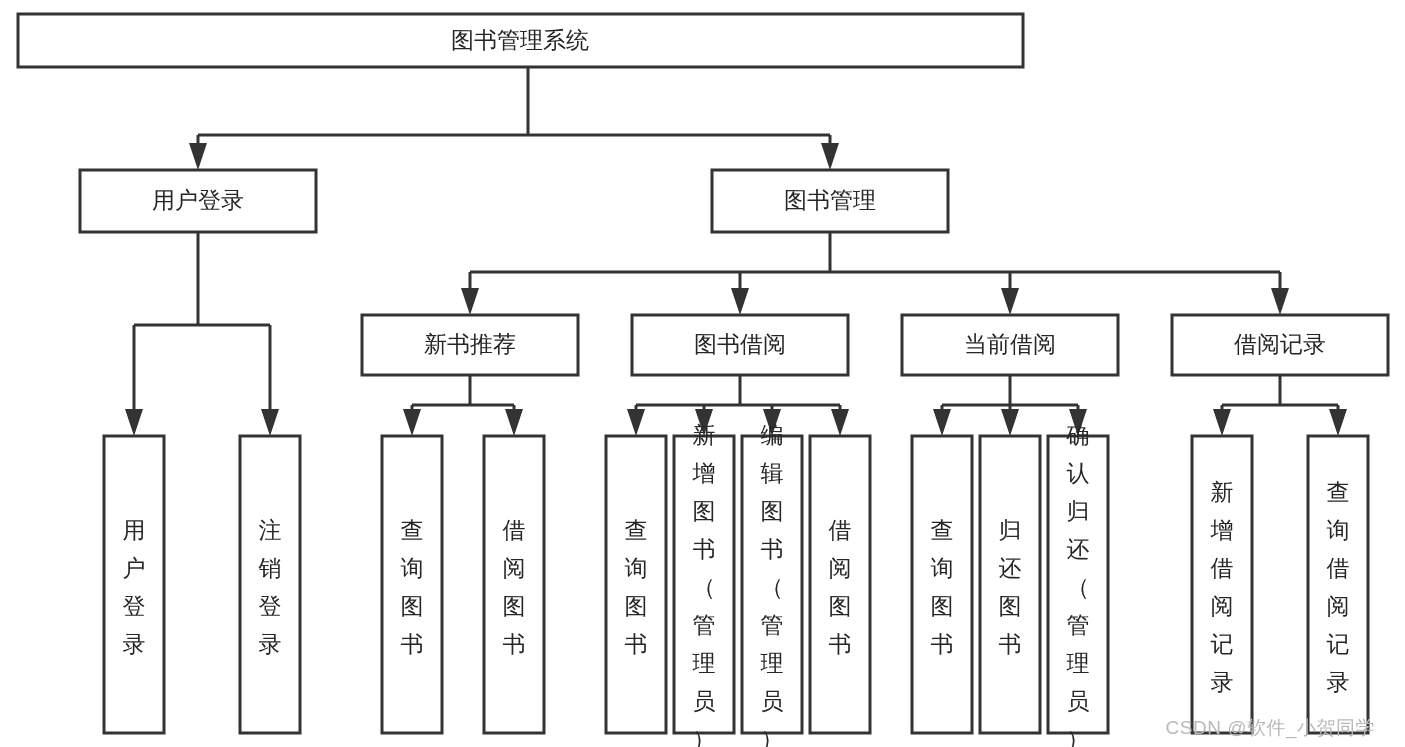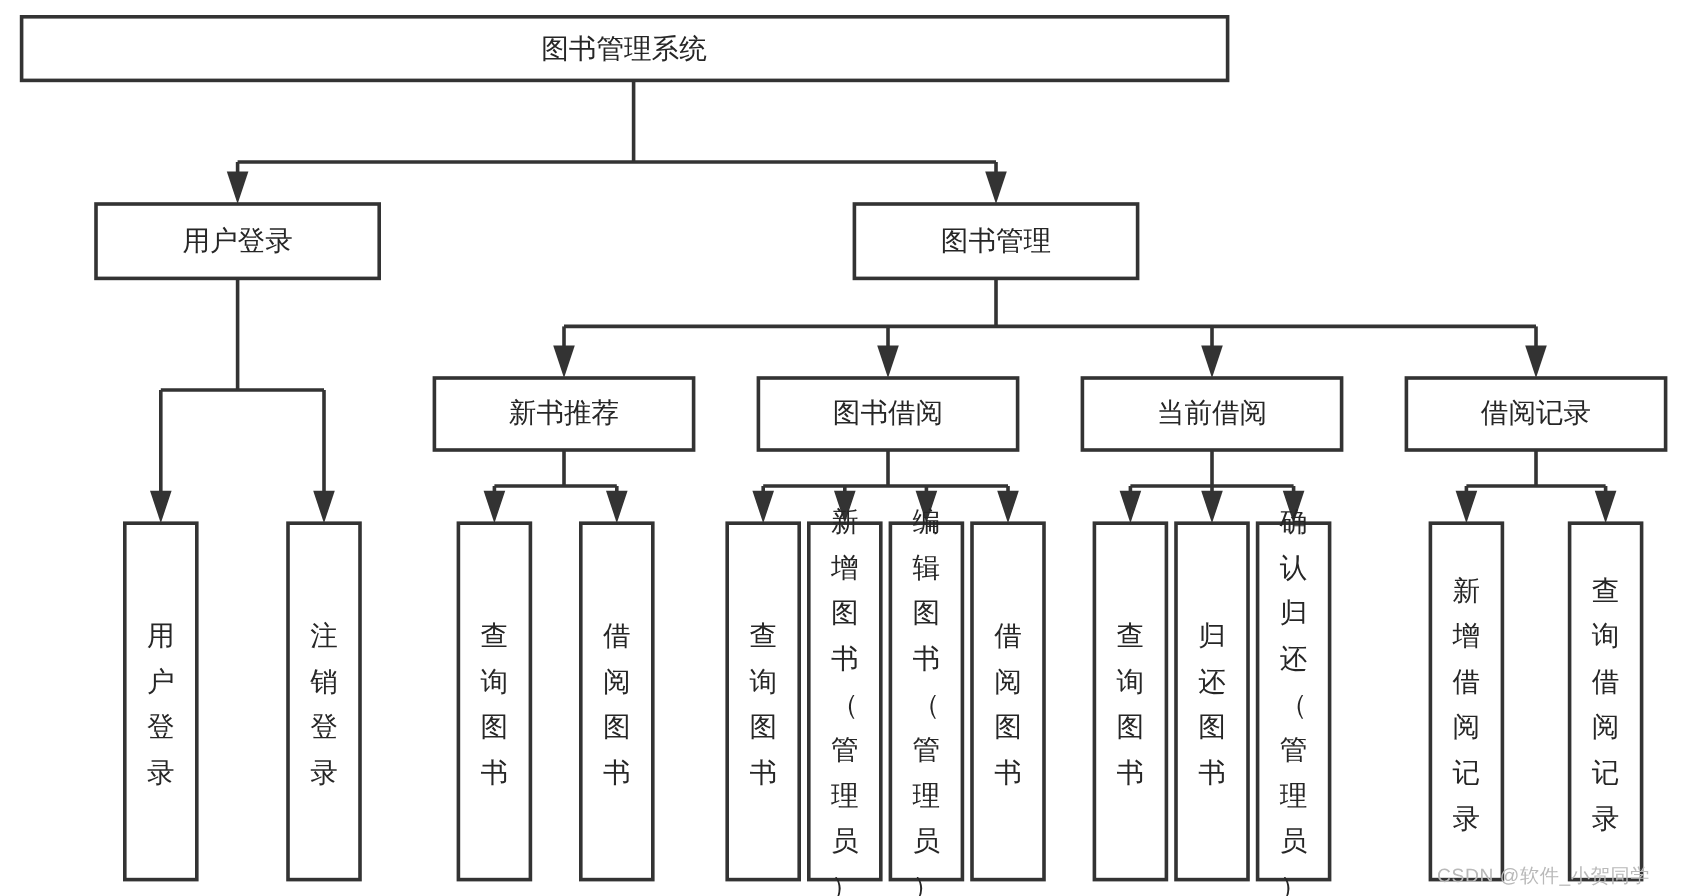--- a/index.html
+++ b/index.html
@@ -53,21 +53,21 @@
     font-family: "Liberation Sans", "DejaVu Sans", sans-serif;
     font-size: 23px;
     fill: #262626;
     text-anchor: middle;
   }
   .watermark {
     position: absolute;
     right: 12px;
     bottom: 6px;
     font-family: "Liberation Sans", "DejaVu Sans", sans-serif;
-    font-size: 16px;
+    font-size: 19px;
     color: #b9b9b9;
     letter-spacing: 0.5px;
     white-space: nowrap;
     pointer-events: none;
     user-select: none;
   }
 </style>
 </head>
 <body>
 

